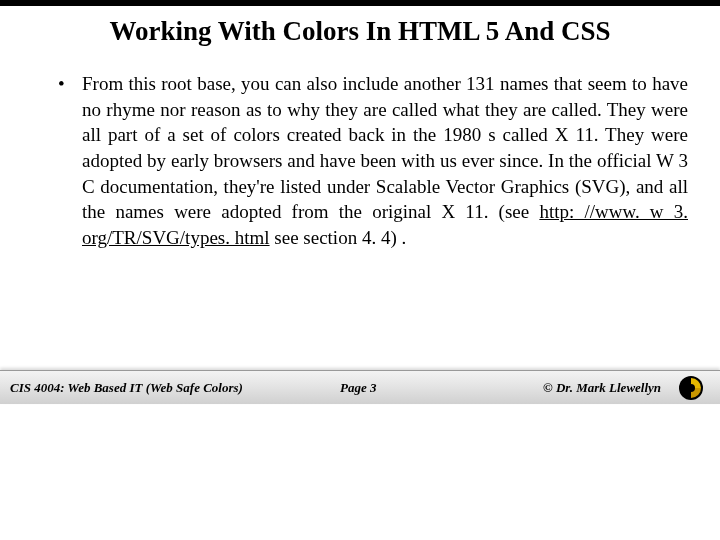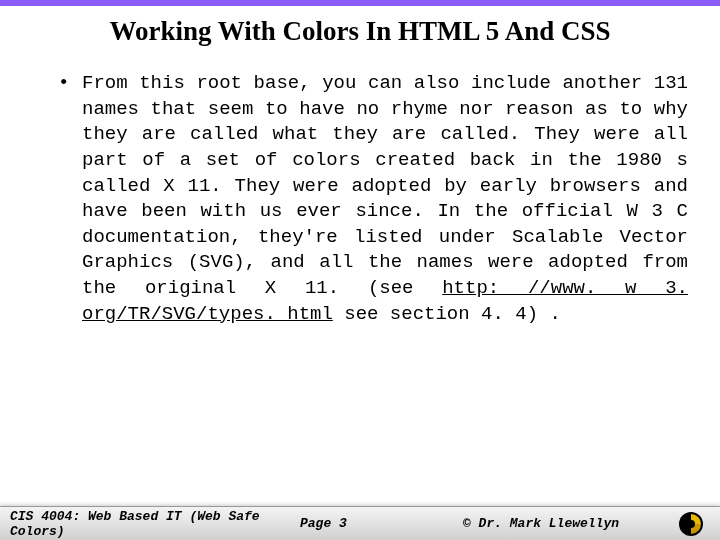--- a/index.html
+++ b/index.html
@@ -1,35 +1,34 @@
 <!DOCTYPE html>
 <html><head>
 <meta charset="utf-8">
 <style>
   * { margin: 0; padding: 0; box-sizing: border-box; }
   html, body { width: 720px; height: 540px; font-family: "Times New Roman", Times, serif; background: #fff; }
   .slide {
     width: 720px;
-    height: 540px;
+    height: 404px;
     position: relative;
-    border-top: 6px solid #8b5cf6;
+    border-top: 6px solid #000000;
     background: #fff;
   }
   .title {
     text-align: center;
     font-size: 27px;
     font-weight: bold;
     color: #000;
     margin-top: 10px;
     margin-bottom: 24px;
     padding: 0 30px;
   }
   .content {
     padding: 0 32px 0 58px;
-    font-family: Liberation Mono, monospace;
   }
   .bullet {
     position: relative;
     padding-left: 24px;
     margin-bottom: 28px;
     font-size: 19px;
     line-height: 1.35;
     color: #000;
     text-align: justify;
   }
@@ -47,21 +46,22 @@
     height: 34px;
     background: linear-gradient(to bottom, #f3f3f3 0%, #e6e6e6 40%, #d0d0d0 100%);
     border-top: 1px solid #999;
     box-shadow: 0 -2px 3px rgba(0,0,0,0.15);
     display: flex;
     align-items: center;
     font-style: italic;
     font-weight: bold;
     font-size: 13px;
     color: #000;
-    font-family: Liberation Mono, monospace;
+    font-family: Liberation Serif, serif;
+    gap: 40px;
   }
   .footer .course { flex: 0 0 auto; padding-left: 10px; width: 300px; }
   .footer .page { flex: 0 0 auto; width: 120px; }
   .footer .author { flex: 0 0 auto; width: 200px; text-align: left; margin-left: 43px; }
   .footer .logo { position: absolute; right: 16px; top: 50%; transform: translateY(-50%); }
   .logo svg { display: block; }
 </style>
 </head>
 <body>
 

